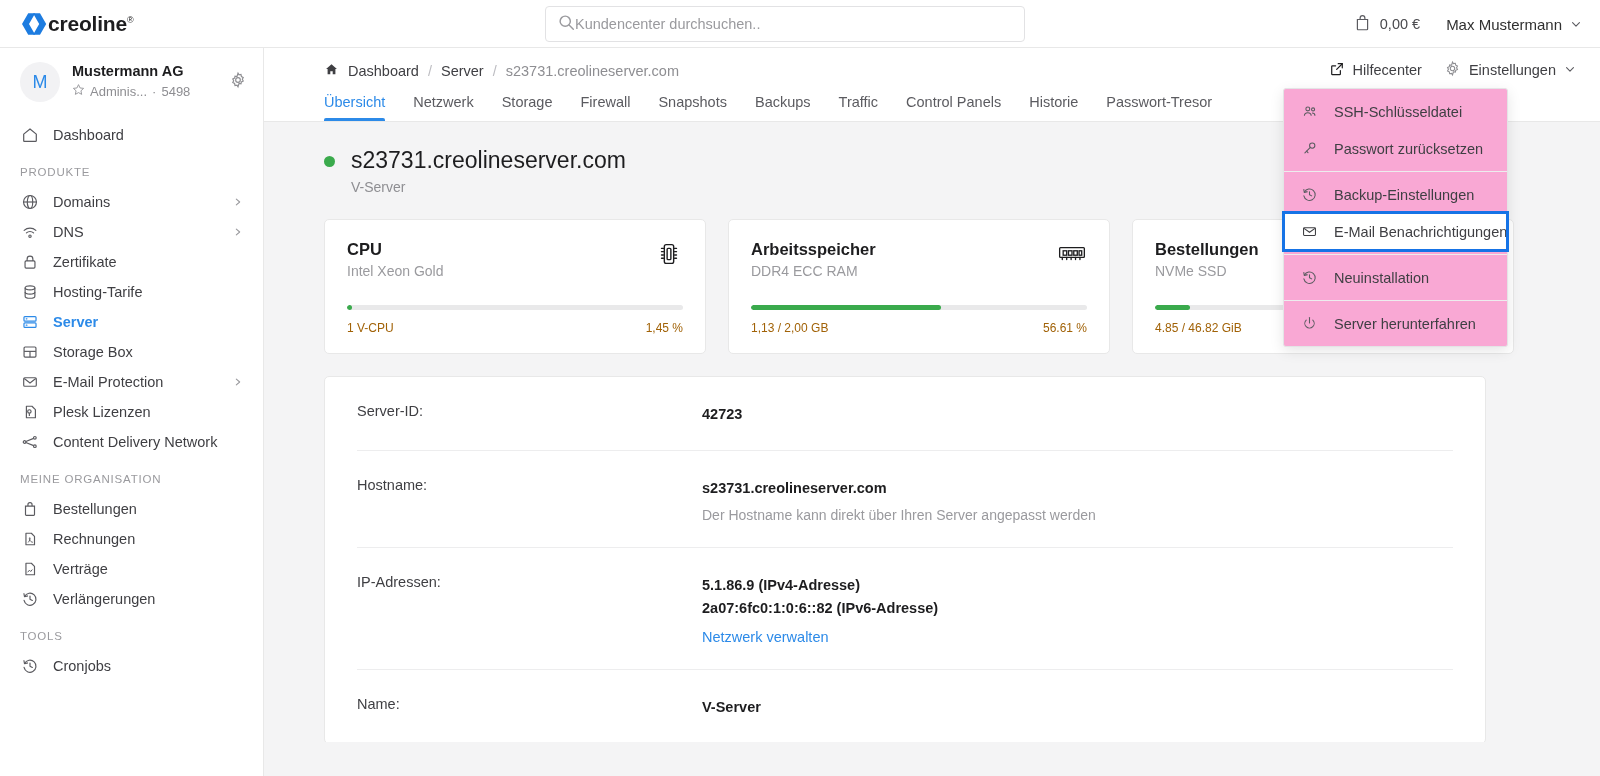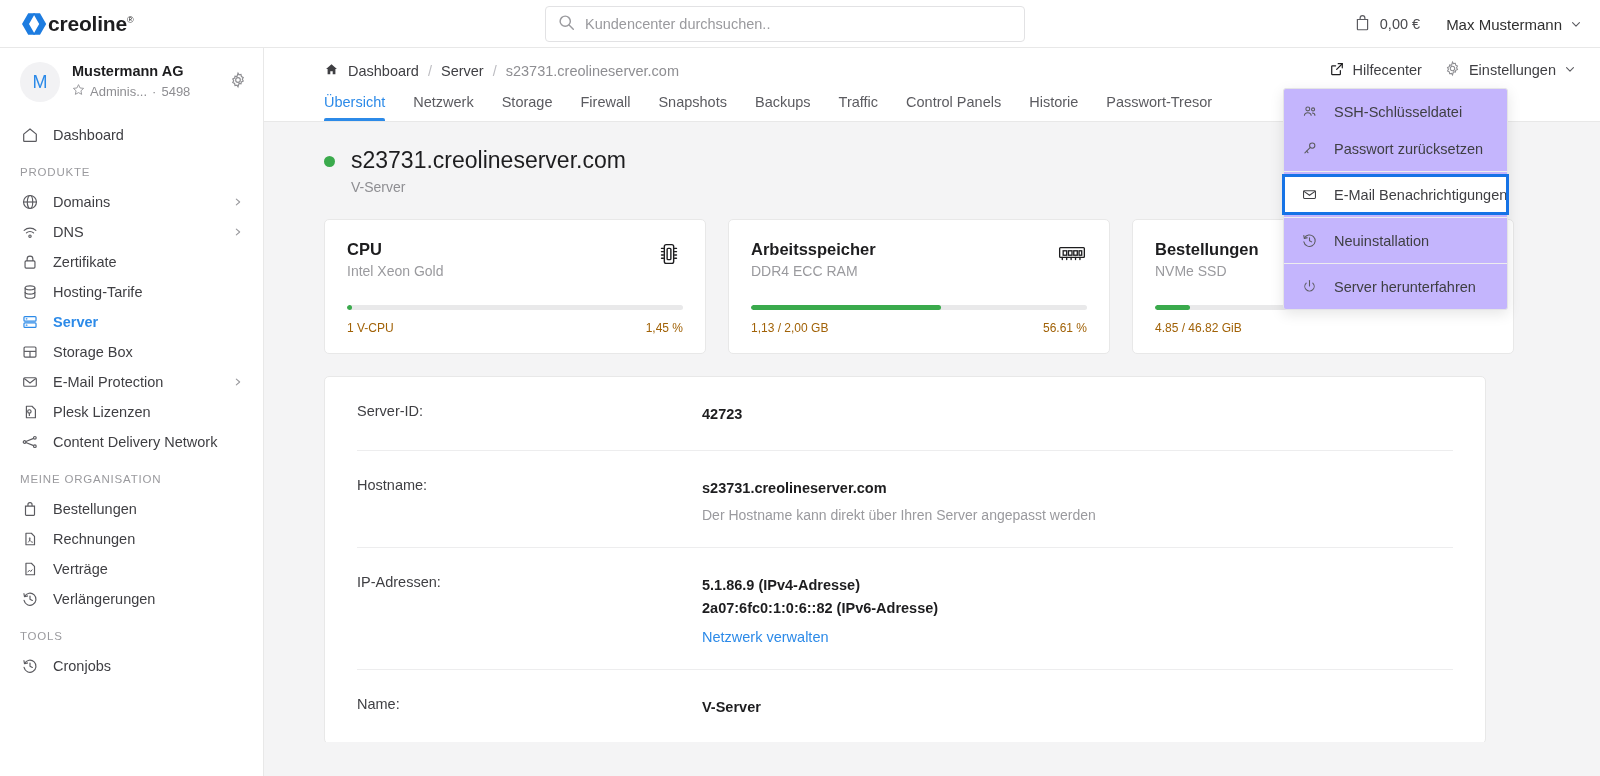--- a/index.html
+++ b/index.html
@@ -20,21 +20,21 @@
     display: flex; align-items: center;
   }
   .logo-wrap { display: flex; align-items: center; padding-left: 20px; width: 264px; }
   .logo-mark { width: 28px; height: 28px; flex: 0 0 28px; }
   .logo-text { font-size: 21px; font-weight: 700; color: #1d1d1f; letter-spacing: -0.2px; }
   .logo-text sup { font-size: 9px; vertical-align: super; font-weight: 400; }
 
   .search-wrap { position: absolute; left: 545px; top: 6px; width: 480px; height: 36px; }
   .search-box {
     width: 100%; height: 36px; border: 1px solid #e2e2e4; border-radius: 4px;
-    background: #fff; display: flex; align-items: center; padding: 0 12px; gap: 10px;
+    background: #fff; display: flex; align-items: center; padding: 0 12px; 
   }
   .search-box input {
     border: none; outline: none; font-size: 14.5px; width: 100%;
     font-family: "Liberation Sans", sans-serif; color: #303030; background: transparent;
   }
   .search-box input::placeholder { color: #9a9a9e; }
 
   .topbar-right {
     position: absolute; right: 18px; top: 0; height: 48px;
     display: flex; align-items: center; gap: 26px;
@@ -136,21 +136,21 @@
   .detail-label { width: 345px; flex: 0 0 345px; font-size: 14.5px; color: #3f3f43; }
   .detail-value { flex: 1; font-size: 14.5px; color: #1d1d1f; }
   .detail-value .dv-main { font-weight: 600; line-height: 1.6; }
   .detail-value .dv-main.plain { font-weight: 700; }
   .detail-value .dv-note { color: #9a9a9e; font-size: 14px; margin-top: 7px; }
   .detail-value .dv-link { color: #2c8ae8; font-size: 14.5px; margin-top: 8px; display: inline-block; cursor: pointer; }
 
   
   .dropdown {
     position: absolute; top: 88px; left: 1283px; width: 225px;
-    background: #c4b5fd; border: 1px solid #e4e4e6; border-radius: 3px;
+    background: #f9a8d4; border: 1px solid #e4e4e6; border-radius: 3px;
     box-shadow: 0 4px 14px rgba(0,0,0,0.10); z-index: 50; padding: 4px 0;
   }
   .dd-item {
     display: flex; align-items: center; gap: 16px;
     padding: 10px 16px; font-size: 14.5px; color: #3f3f43; cursor: pointer;
     white-space: nowrap; position: relative;
   }
   .dd-item .dd-icon { flex: 0 0 18px; display: flex; align-items: center; justify-content: center; color: #5b5b60; }
   .dd-item.focused {
     outline: 3px solid #1673e6; outline-offset: -1px; background: #ffffff; z-index: 2;
@@ -630,41 +630,51 @@
           <circle cx="13.2" cy="6.6" r="3.1"></circle>
           <path d="M11 8.8 L4.6 15.2" stroke-linecap="round"></path>
           <path d="M6.6 13.2 L8.2 14.8" stroke-linecap="round"></path>
         </svg>
       </span>
       <span>Passwort zurücksetzen</span>
     </div>
 
     <div class="dd-sep"></div>
 
-
-    <div class="dd-item focused">
-      <span class="dd-icon">
-        <svg width="17" height="17" viewBox="0 0 20 20" fill="none" stroke="#3f3f43" stroke-width="1.25">
-          <rect x="3" y="5.6" width="14" height="9" rx="1"></rect>
-            <polyline points="3.5,6.3 10,10.9 16.5,6.3"></polyline>
-        </svg>
-      </span>
-      <span>E-Mail Benachrichtigungen</span>
-    </div>
-
-    <div class="dd-sep"></div>
-
     <div class="dd-item">
       <span class="dd-icon">
         <svg width="17" height="17" viewBox="0 0 20 20" fill="none" stroke="#5b5b60" stroke-width="1.25">
           <path d="M4 7.2 a6.7 6.7 0 1 1 -.6 4.4" stroke-linecap="round"></path>
           <polyline points="3.2,3.6 3.9,7.5 7.7,6.6" stroke-linejoin="round"></polyline>
           <polyline points="10,6.7 10,10.2 12.6,11.6" stroke-linecap="round" stroke-linejoin="round"></polyline>
         </svg>
       </span>
+      <span>Backup-Einstellungen</span>
+    </div>
+
+    <div class="dd-item focused">
+      <span class="dd-icon">
+        <svg width="17" height="17" viewBox="0 0 20 20" fill="none" stroke="#3f3f43" stroke-width="1.25">
+          <rect x="3" y="5.6" width="14" height="9" rx="1"></rect>
+            <polyline points="3.5,6.3 10,10.9 16.5,6.3"></polyline>
+        </svg>
+      </span>
+      <span>E-Mail Benachrichtigungen</span>
+    </div>
+
+    <div class="dd-sep"></div>
+
+    <div class="dd-item">
+      <span class="dd-icon">
+        <svg width="17" height="17" viewBox="0 0 20 20" fill="none" stroke="#5b5b60" stroke-width="1.25">
+          <path d="M4 7.2 a6.7 6.7 0 1 1 -.6 4.4" stroke-linecap="round"></path>
+          <polyline points="3.2,3.6 3.9,7.5 7.7,6.6" stroke-linejoin="round"></polyline>
+          <polyline points="10,6.7 10,10.2 12.6,11.6" stroke-linecap="round" stroke-linejoin="round"></polyline>
+        </svg>
+      </span>
       <span>Neuinstallation</span>
     </div>
 
     <div class="dd-sep"></div>
 
     <div class="dd-item">
       <span class="dd-icon">
         <svg width="17" height="17" viewBox="0 0 20 20" fill="none" stroke="#5b5b60" stroke-width="1.25">
           <path d="M6.1 5.9 a5.5 5.5 0 1 0 7.8 0" stroke-linecap="round"></path>
           <line x1="10" y1="3" x2="10" y2="9.4" stroke-linecap="round"></line>

